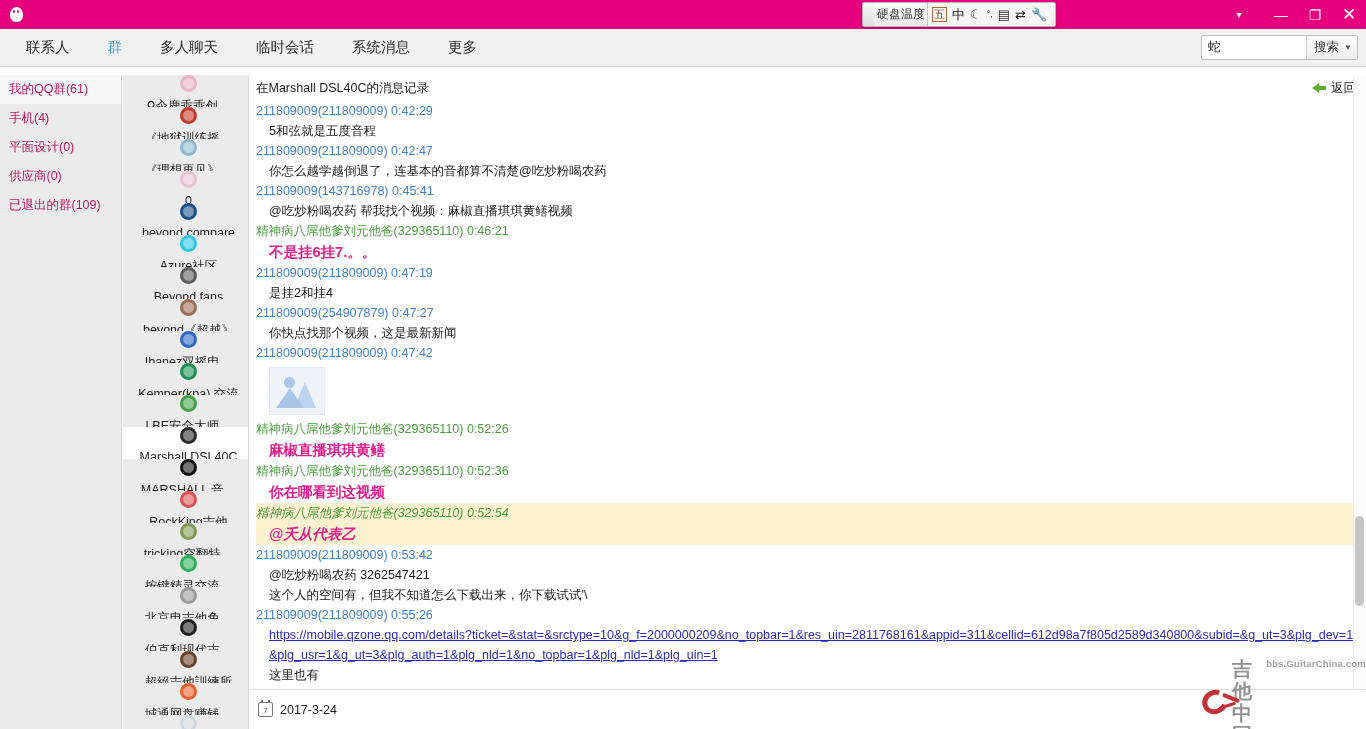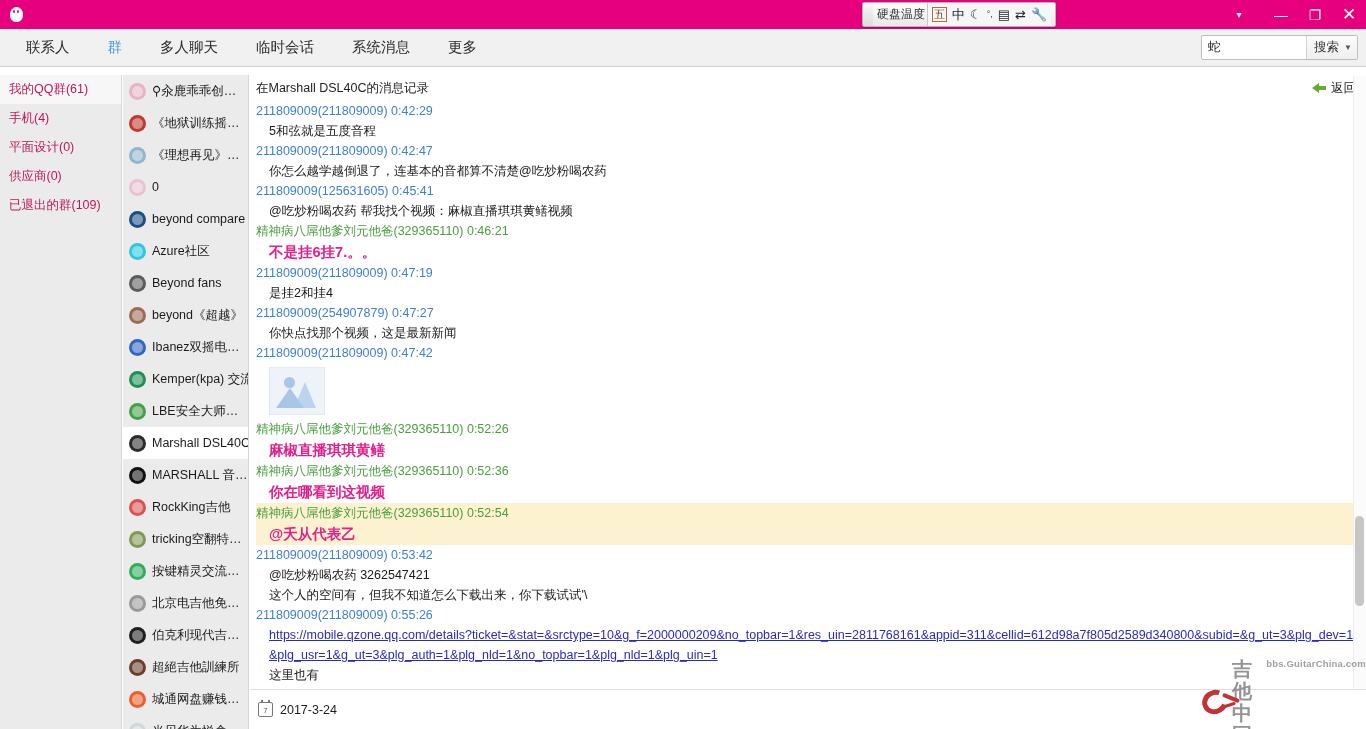--- a/index.html
+++ b/index.html
@@ -94,21 +94,21 @@
   }
   .catitem.active { background: #f7f7f7; }
 
   
   .grouppane {
     position: absolute; top: 75px; left: 123px; width: 126px; height: 654px;
     background: #ebebeb; border-right: 1px solid #d8d8d8; overflow: hidden;
   }
   .grpitem {
     height: 32px; display: flex; align-items: center; padding-left: 6px;
-    font-size: 12.5px; color: #1b1b1b; gap: 6px; white-space: nowrap; overflow: hidden;
+    font-size: 12.5px; color: #1b1b1b; gap: 6px; white-space: nowrap; overflow: hidden; flex-direction: column;
   }
   .grpitem.active { background: #ffffff; }
   .gav {
     width: 17px; height: 17px; border-radius: 50%; flex: 0 0 17px;
     background: #bdbdbd; position: relative; overflow: hidden;
   }
   .gav::after {
     content: ""; position: absolute; left: 3px; top: 3px; width: 11px; height: 11px;
     border-radius: 50%; background: rgba(255,255,255,.42);
   }
@@ -129,21 +129,21 @@
   }
   .arrow-l {
     width: 0; height: 0; border-top: 5px solid transparent; border-bottom: 5px solid transparent;
     border-right: 7px solid #5fae2e; position: relative;
   }
   .arrow-l::after {
     content: ""; position: absolute; left: 7px; top: -2px; width: 7px; height: 4px; background: #5fae2e;
   }
   .msglist { position: relative; padding: 0 0 0 6px; }
   .msg { padding: 0 6px 0 0; }
-  .msg.hl { background: #fdf2cf; }
+  .msg.hl { background: #fdf2cf; font-style: italic; }
   .sender { font-size: 12.5px; line-height: 20px; }
   .sender.blue { color: #3f7fd0; }
   .sender.green { color: #4a9e3e; }
   .body { font-size: 12.5px; line-height: 20px; color: #1a1a1a; padding-left: 13px; }
   .body.pinkbig {
     color: #e0208c; font-weight: bold; font-size: 14.5px; line-height: 22px; padding-left: 13px;
   }
   .body a { color: #2a2ac0; text-decoration: underline; word-break: break-all; }
   .imgph {
     margin: 4px 0 4px 13px; width: 56px; height: 48px; background: #eef3fa;
@@ -373,21 +373,21 @@
   <div class="msglist" id="msglist">
       <div class="msg">
         <div class="sender blue">211809009(211809009) 0:42:29</div>
         <div class="body">5和弦就是五度音程</div>
       </div>
       <div class="msg">
         <div class="sender blue">211809009(211809009) 0:42:47</div>
         <div class="body">你怎么越学越倒退了，连基本的音都算不清楚@吃炒粉喝农药</div>
       </div>
       <div class="msg">
-        <div class="sender blue">211809009(125631605) 0:45:41</div>
+        <div class="sender blue">211809009(143716978) 0:45:41</div>
         <div class="body">@吃炒粉喝农药 帮我找个视频：麻椒直播琪琪黄鳝视频</div>
       </div>
       <div class="msg">
         <div class="sender green">精神病八屌他爹刘元他爸(329365110) 0:46:21</div>
         <div class="body pinkbig">不是挂6挂7.。。</div>
       </div>
       <div class="msg">
         <div class="sender blue">211809009(211809009) 0:47:19</div>
         <div class="body">是挂2和挂4</div>
       </div>

